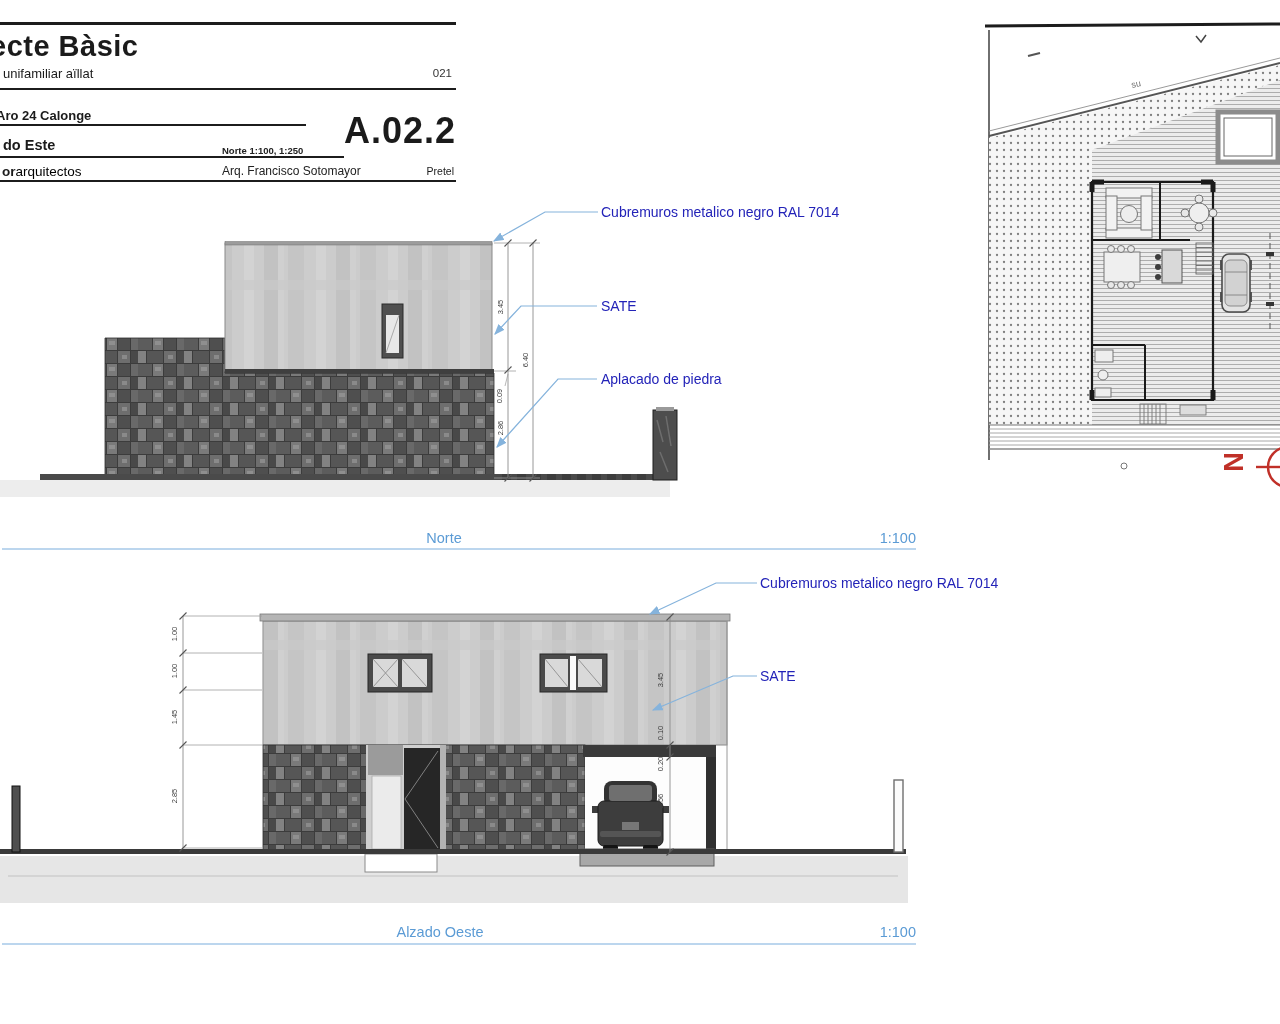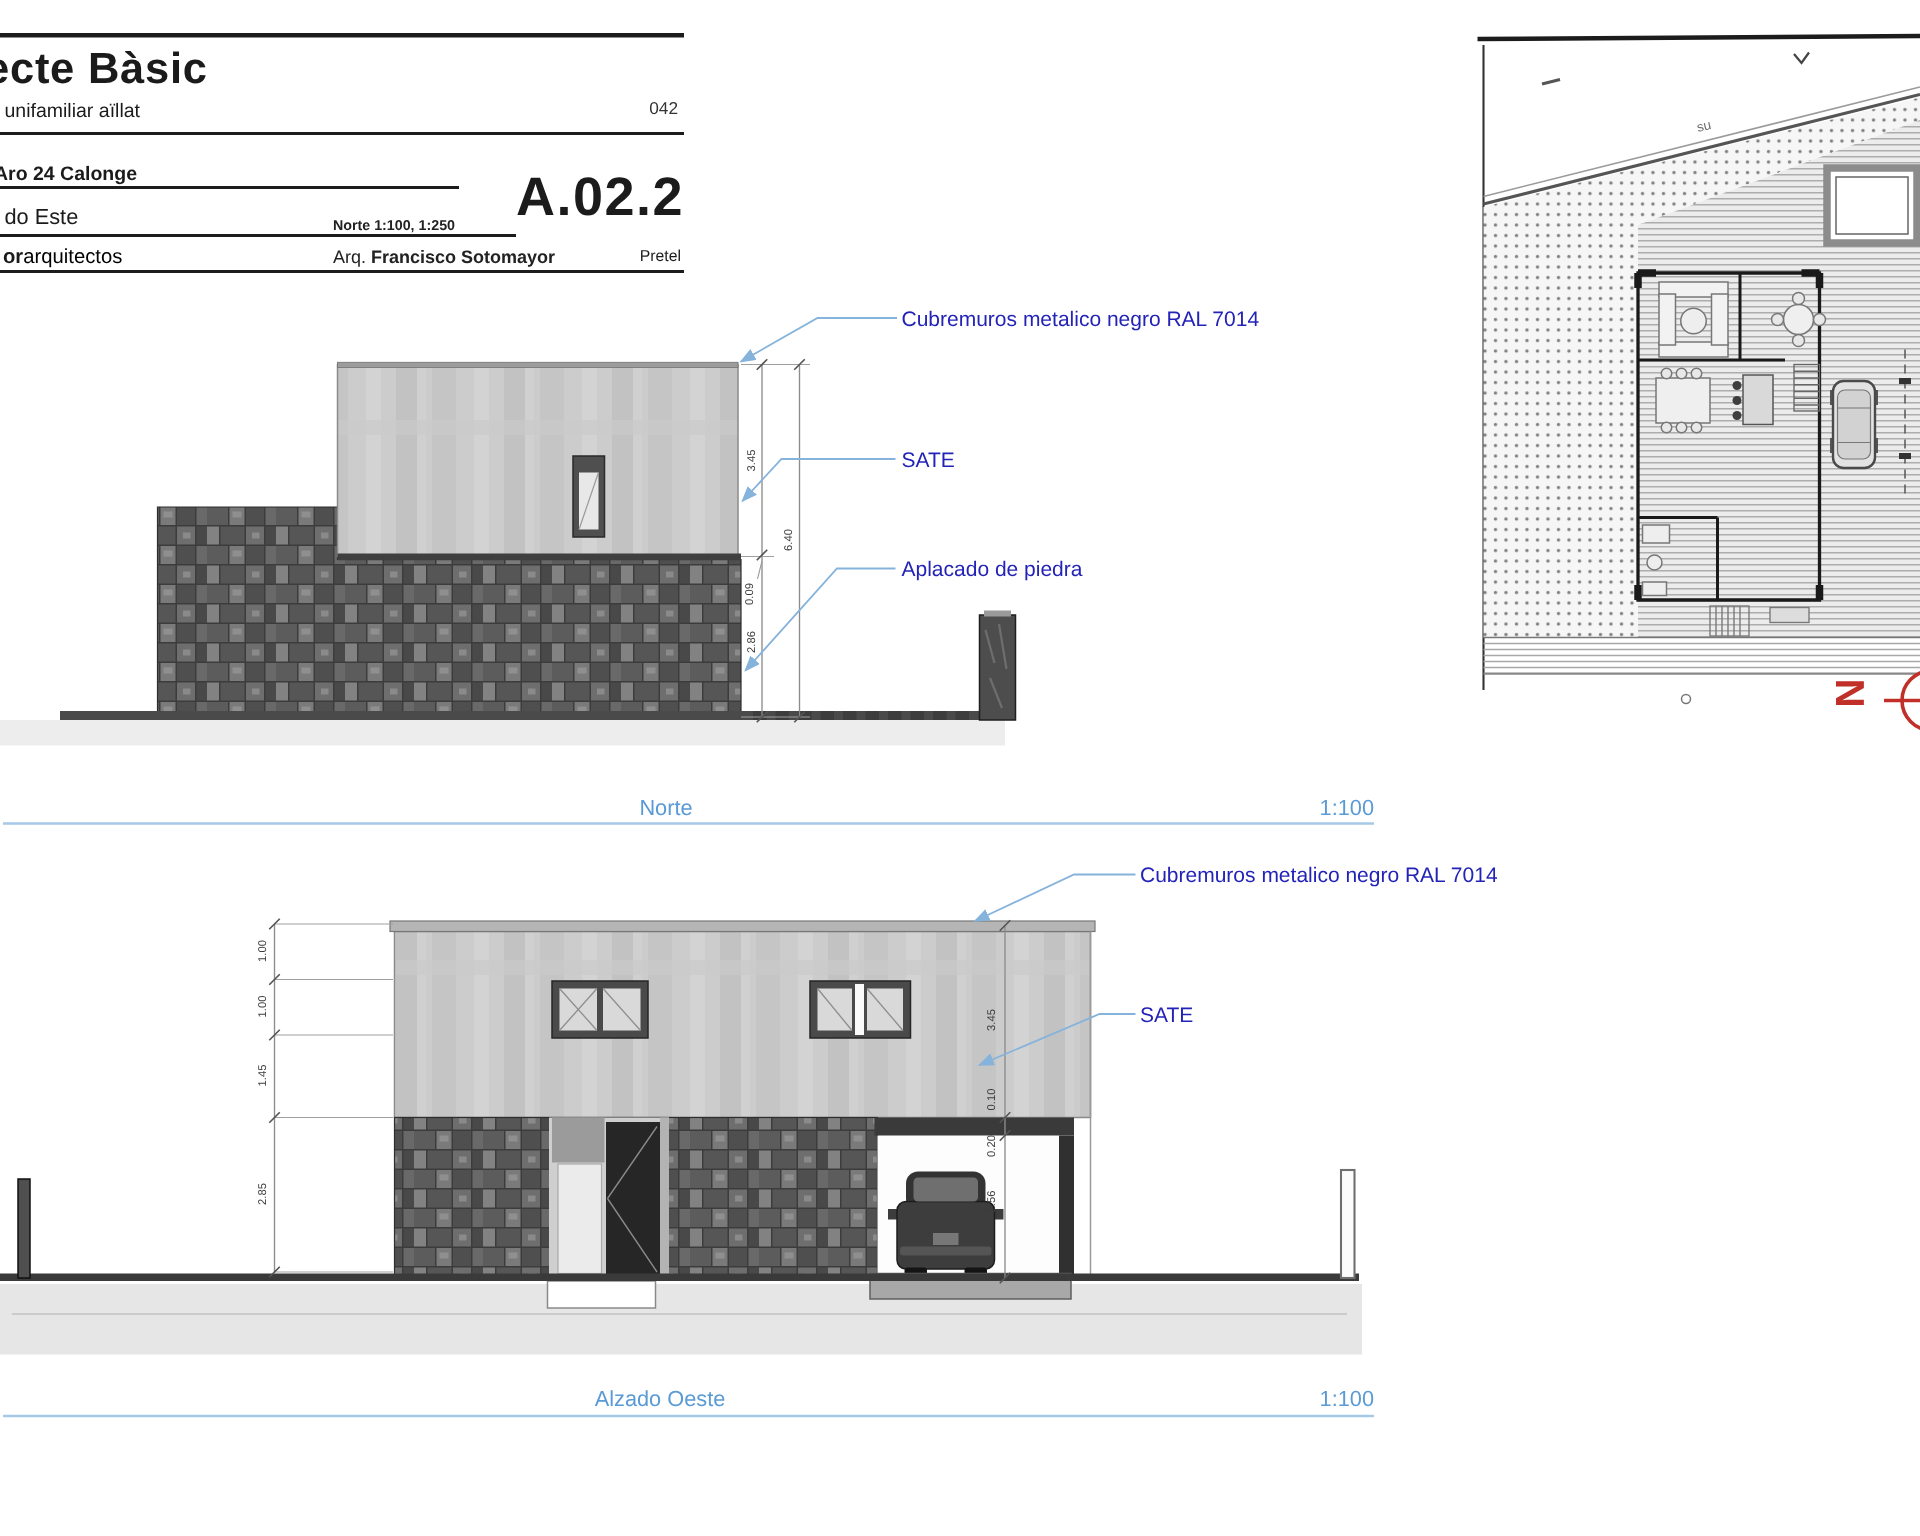--- a/index.html
+++ b/index.html
@@ -8,26 +8,26 @@
   .sheet svg{position:absolute;left:0;top:0}
   
   .tb{position:absolute;left:0;top:0;width:456px;height:186px;color:#1b1b1b;z-index:5}
   .tb .abs{position:absolute;white-space:nowrap}
   .rule{position:absolute;background:#1c1c1c}
   .t-big{font-size:29px;font-weight:800;letter-spacing:.5px}
   .t-sub{font-size:13px;font-weight:400}
   .t-num{font-size:11.5px;color:#333}
   .t-loc{font-size:13px;font-weight:700}
   .t-code{font-size:36px;font-weight:700;letter-spacing:1px}
-  .t-view{font-size:14.5px;font-weight:400}
+  .t-view{font-size:14.5px;font-weight:700}
   .t-esc{font-size:9.5px;font-weight:700;color:#222}
   .t-firmb{font-size:13.5px;font-weight:700}
   .t-firml{font-size:13.5px;font-weight:400;color:#000000}
   .t-arq{font-size:12px;color:#222}
-  .t-arq b{font-weight:700}
+  .t-arq b{font-weight:400}
   .t-cli{font-size:10.5px;font-weight:400}
   
   .dim{font-size:7.5px;fill:#3c3c3c;font-family:"Liberation Sans",sans-serif}
   .ann{font-size:14px;fill:#2323b8;font-family:"Liberation Sans",sans-serif}
   .cap{font-size:14.5px;fill:#5b9bd5;font-family:"Liberation Sans",sans-serif}
   .su{font-size:9px;fill:#707070;font-family:"Liberation Sans",sans-serif}
   .north-n{font-size:27px;font-weight:800;fill:#c03028;font-family:"Liberation Sans",sans-serif}
 </style>
 </head>
 <body>
@@ -308,21 +308,21 @@
       <circle cx="1288" cy="467" r="20"></circle>
       <line x1="1256" y1="467" x2="1288" y2="467"></line>
     </g>
   </g>
 </svg>
 
   <div class="tb">
     <div class="rule" style="left:0;top:22px;width:456px;height:3px"></div>
     <div class="abs t-big" style="left:-10px;top:30px">ecte Bàsic</div>
     <div class="abs t-sub" style="left:3px;top:66px">unifamiliar aïllat</div>
-    <div class="abs t-num" style="right:4px;top:67px">042</div>
+    <div class="abs t-num" style="right:4px;top:67px">021</div>
     <div class="rule" style="left:0;top:88px;width:456px;height:1.5px"></div>
     <div class="abs t-loc" style="left:-4px;top:108px">Aro 24 Calonge</div>
     <div class="rule" style="left:0;top:124px;width:306px;height:1.5px"></div>
     <div class="abs t-code" style="right:0;top:110px">A.02.2</div>
     <div class="abs t-view" style="left:3px;top:137px">do Este</div>
     <div class="abs t-esc" style="left:222px;top:145px">Norte 1:100, 1:250</div>
     <div class="rule" style="left:0;top:156px;width:344px;height:1.5px"></div>
     <div class="abs" style="left:2px;top:162px"><span class="t-firmb">or</span><span class="t-firml">arquitectos</span></div>
     <div class="abs t-arq" style="left:222px;top:164px"><span>Arq.</span>&nbsp;<b>Francisco Sotomayor</b></div>
     <div class="abs t-cli" style="right:2px;top:165px">Pretel</div>

